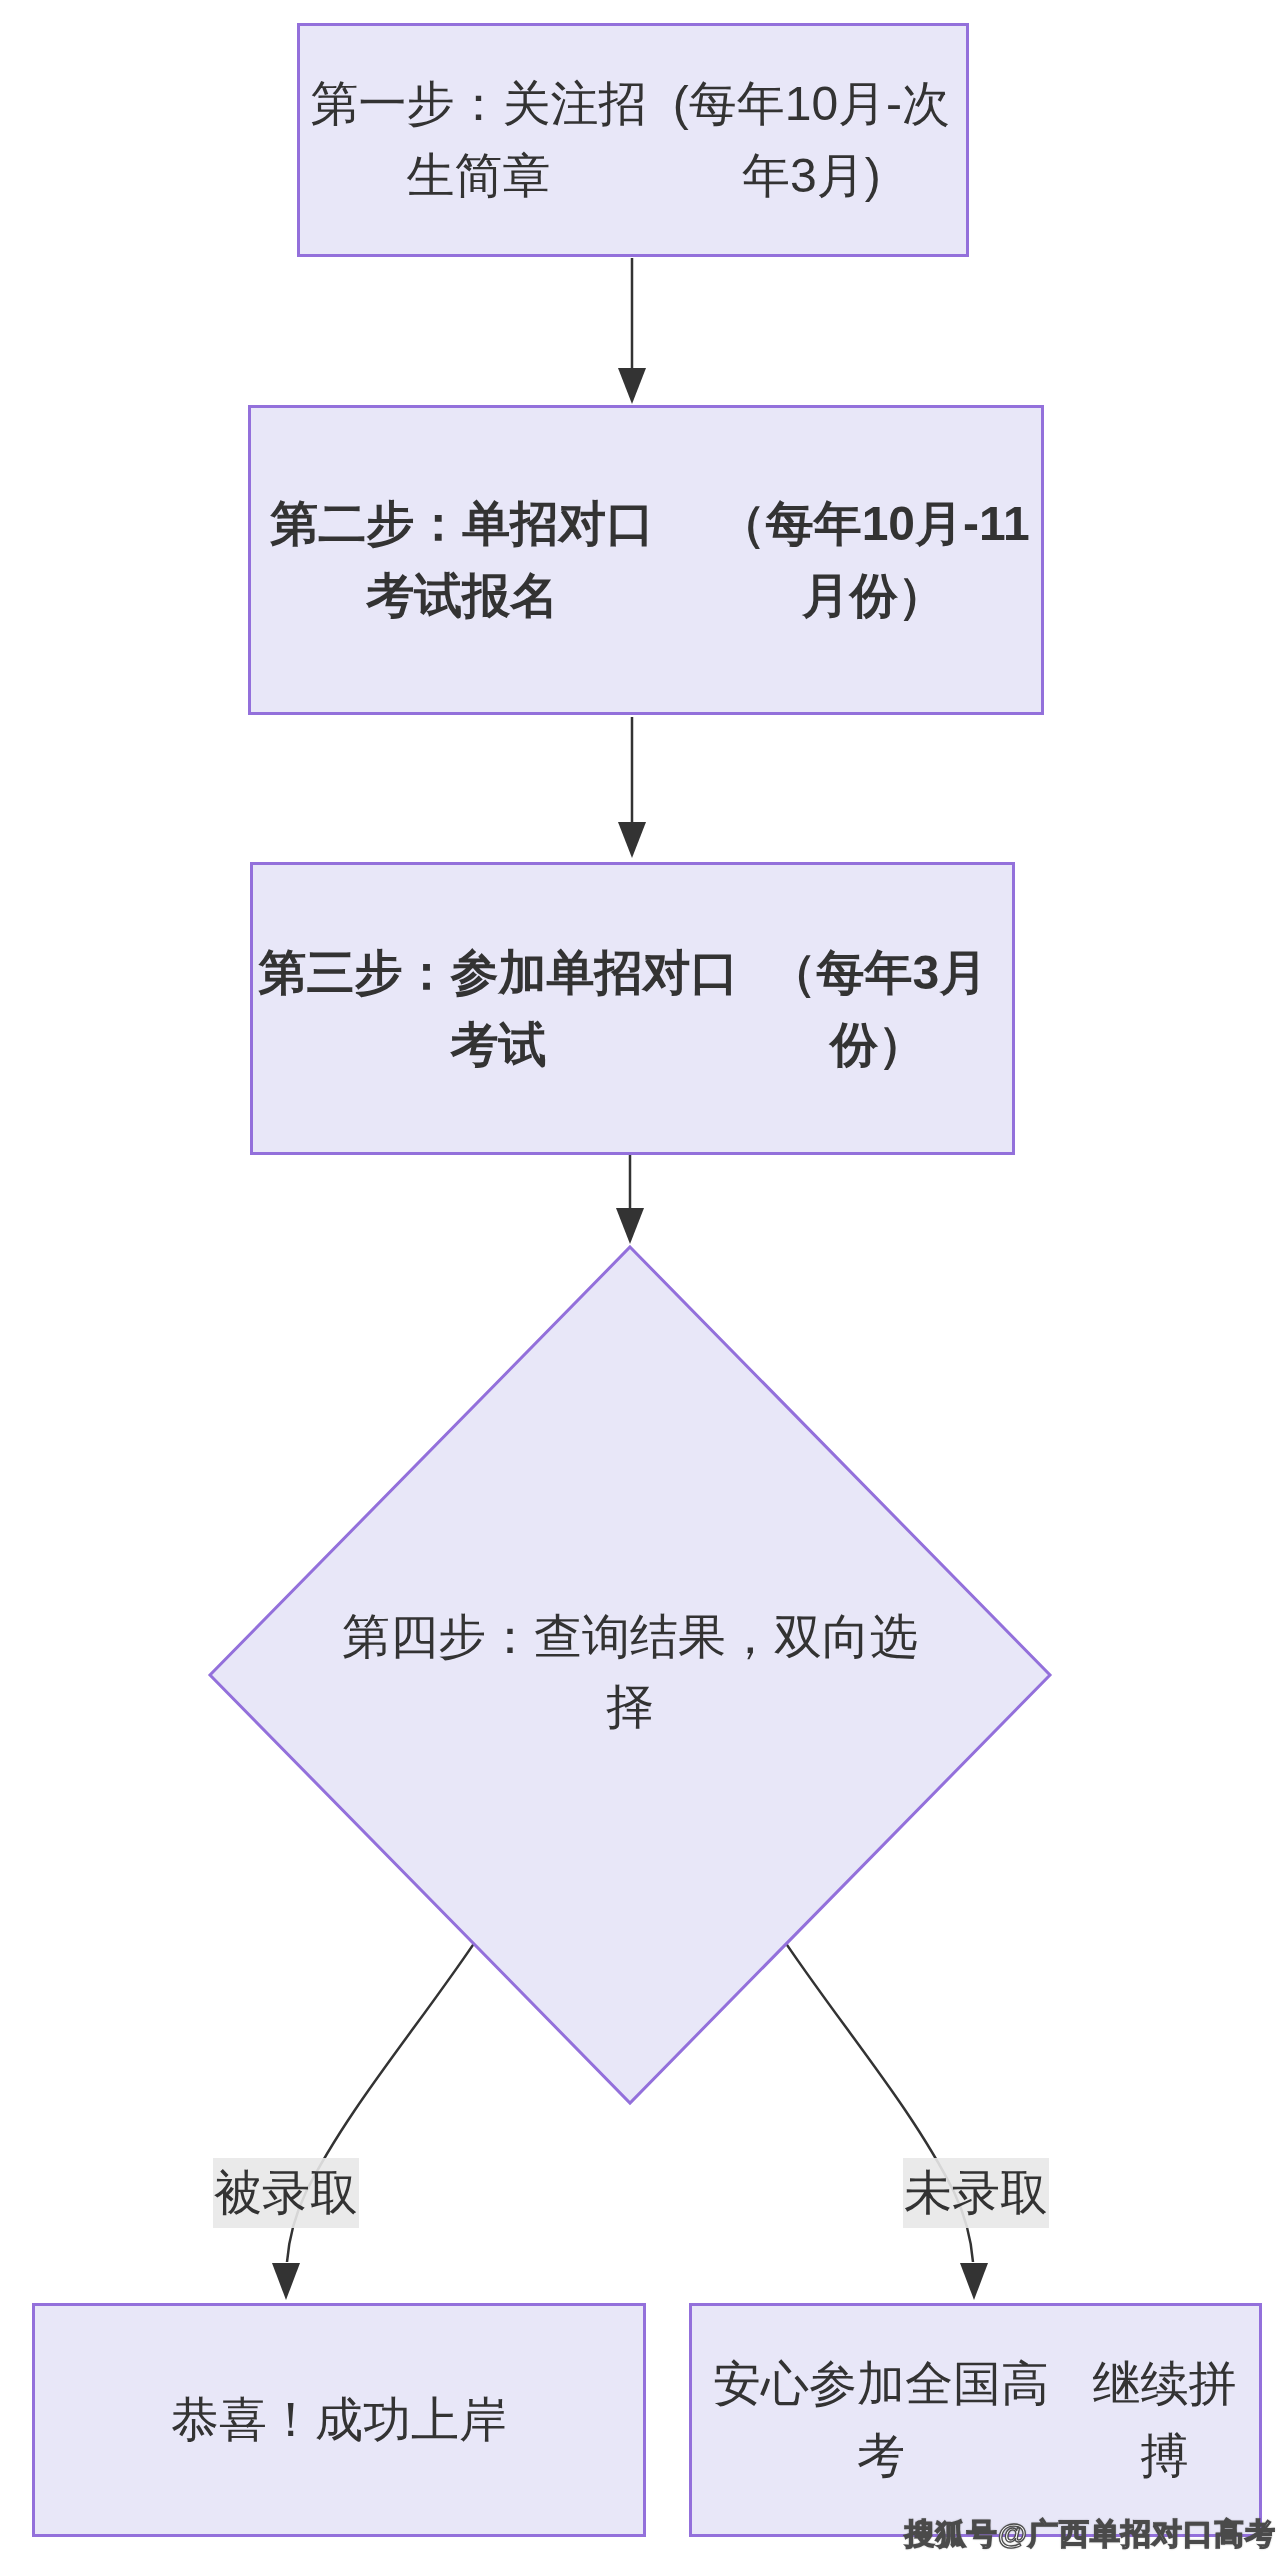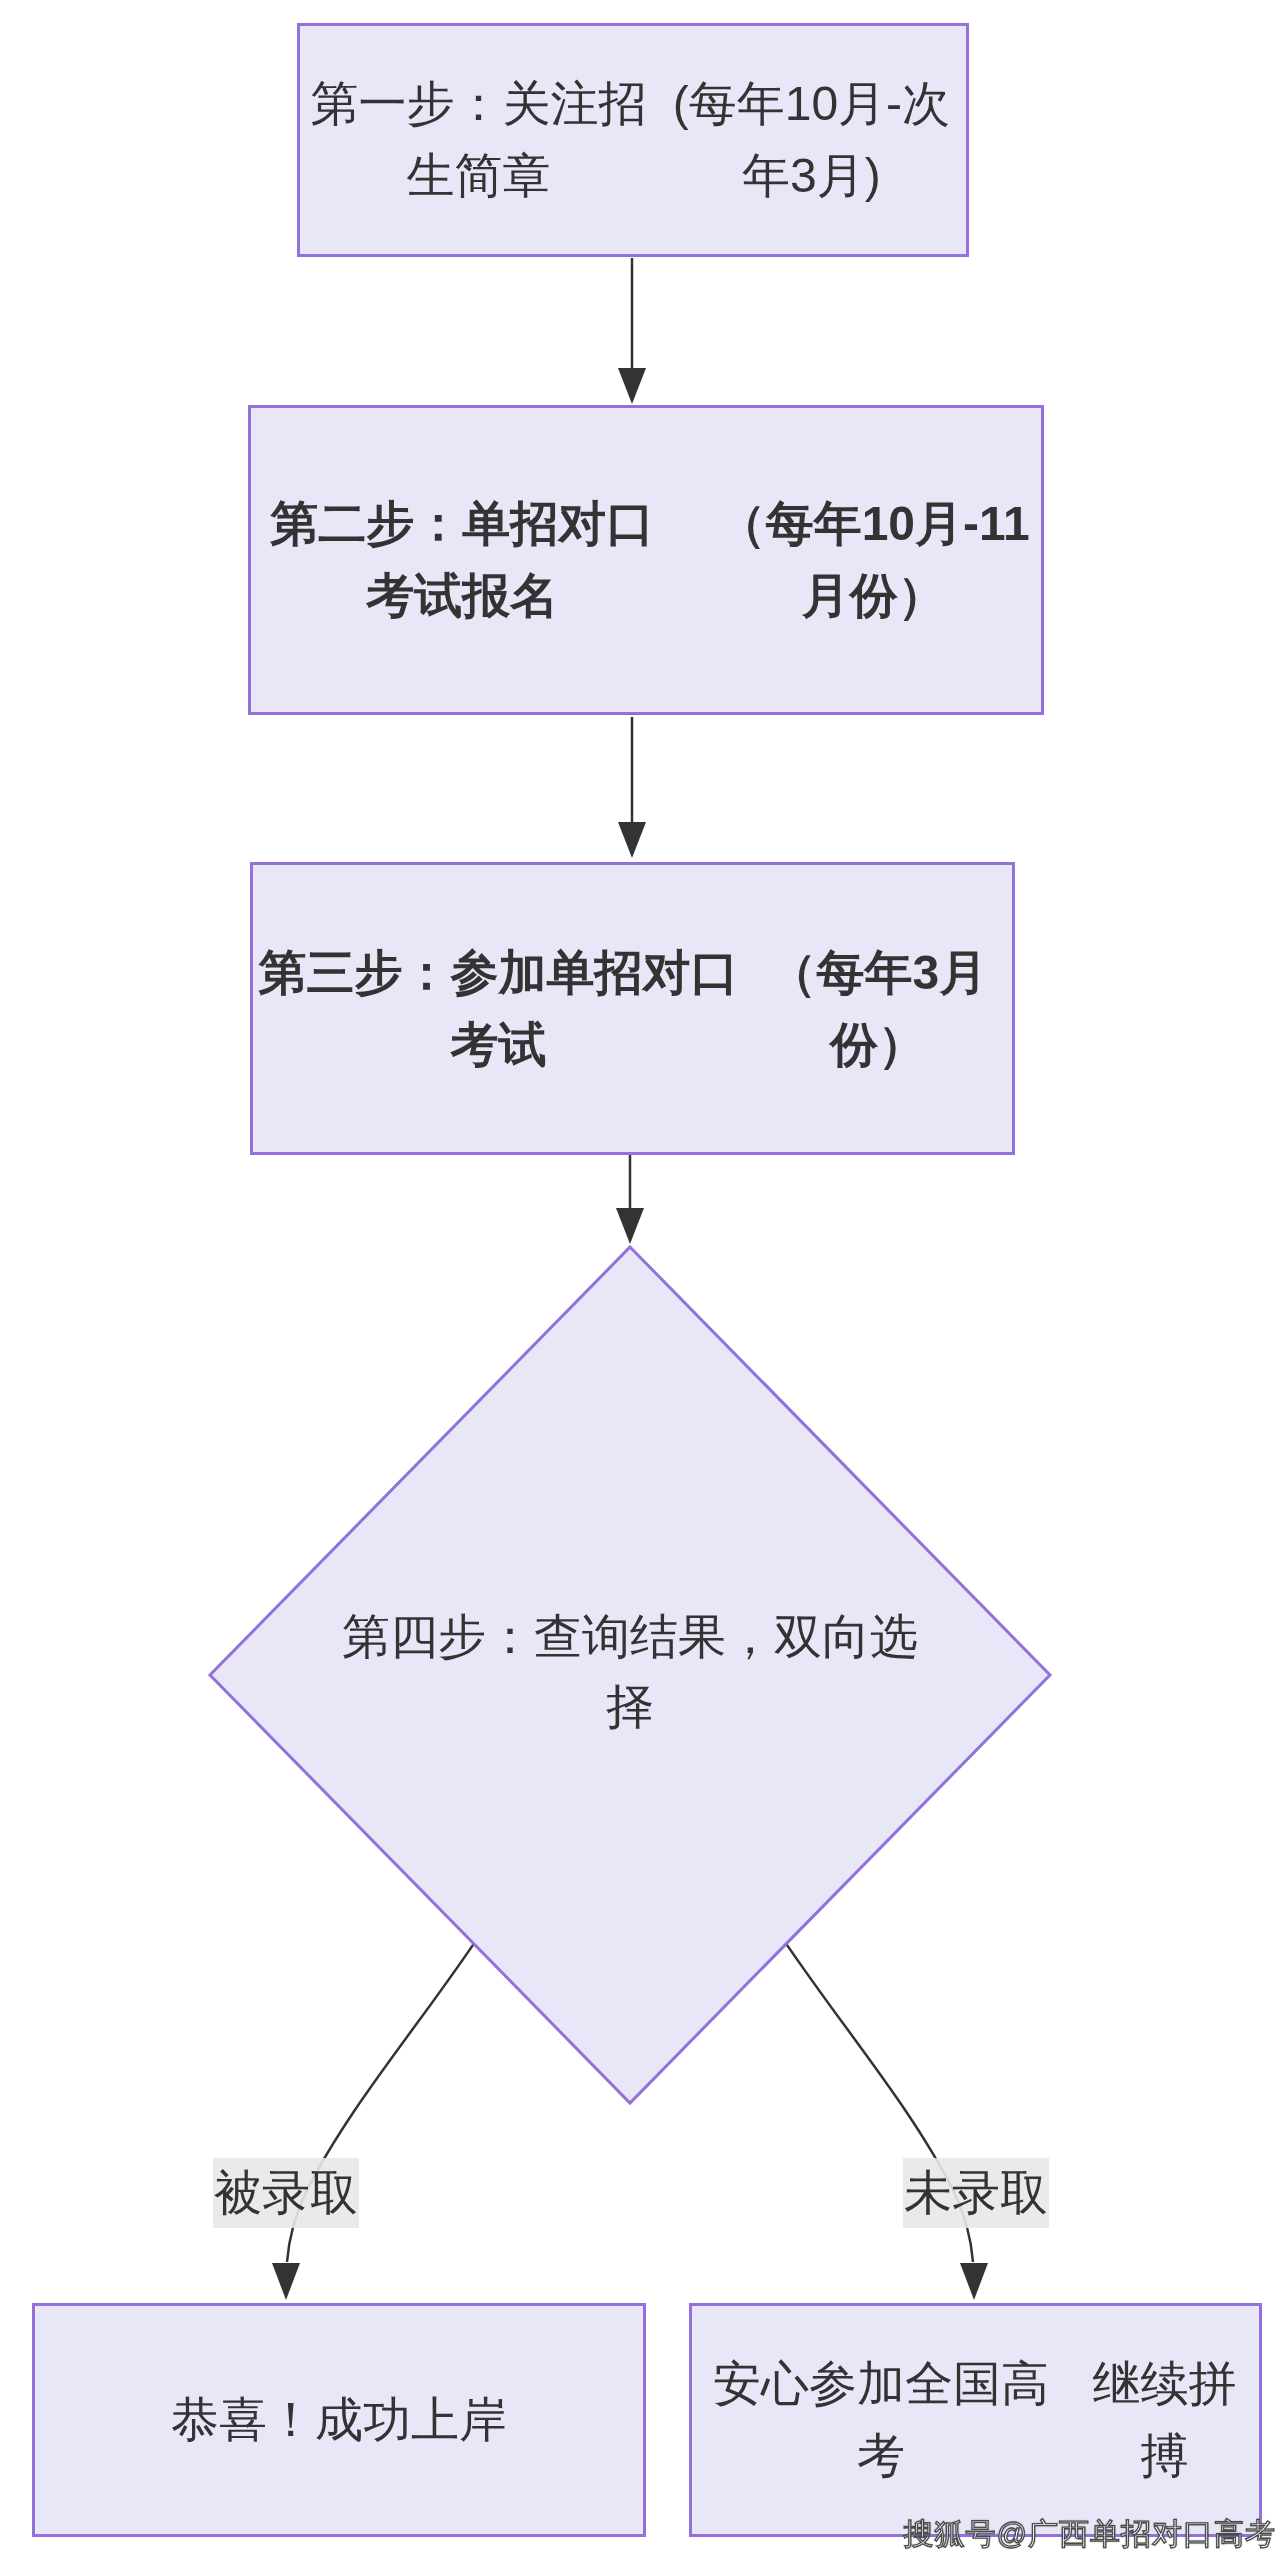--- a/index.html
+++ b/index.html
@@ -28,21 +28,21 @@
   }
   .branch-label{
     position:absolute;z-index:2;background:rgba(232,232,232,0.9);
     font-size:48px;line-height:70px;text-align:center;color:#333333;
     display:flex;align-items:center;justify-content:center;
   }
   #labelL{left:213px;top:2158px;width:146px;height:70px;}
   #labelR{left:903px;top:2158px;width:146px;height:70px;}
   .watermark{
     position:absolute;right:2px;top:2514px;z-index:3;
-    font-size:30px;font-weight:400;letter-spacing:1px;color:#ffffff;
+    font-size:30px;font-weight:700;letter-spacing:1px;color:#ffffff;
     -webkit-text-stroke:1.3px #4a4a4a;text-shadow:0 0 2px #555555;
     white-space:nowrap;
   }
 </style>
 </head>
 <body>
 
 <div id="canvas">
 
   <svg class="layer" width="1278" height="2562" viewBox="0 0 1278 2562">

